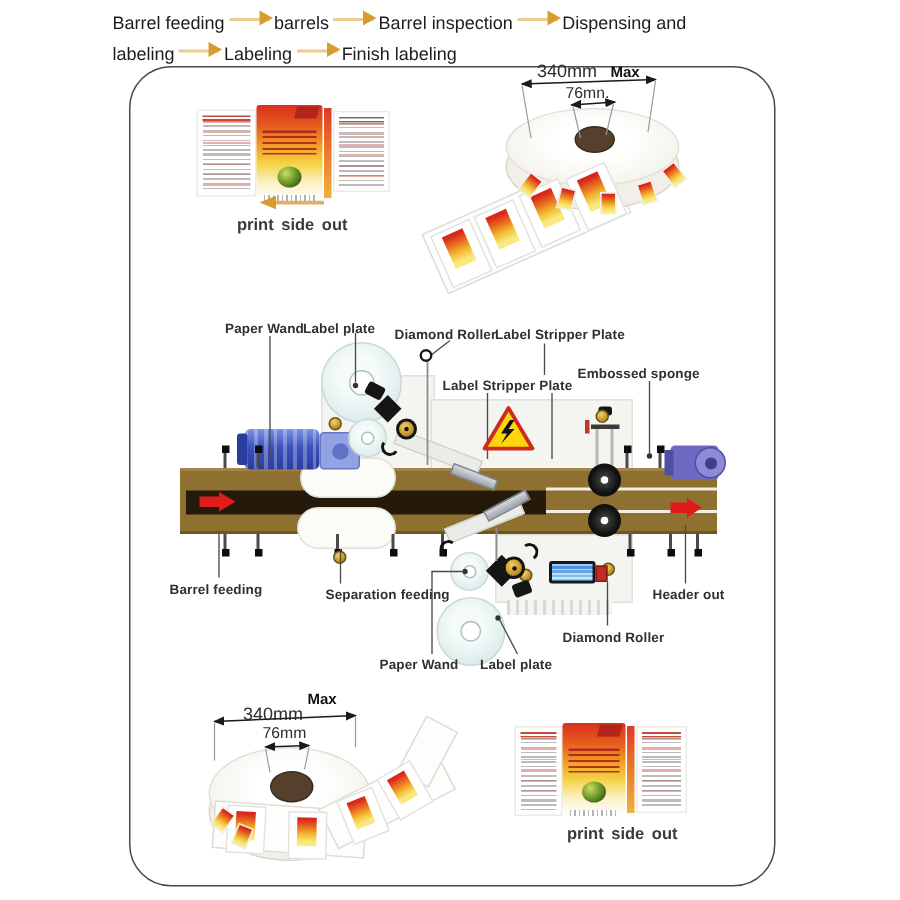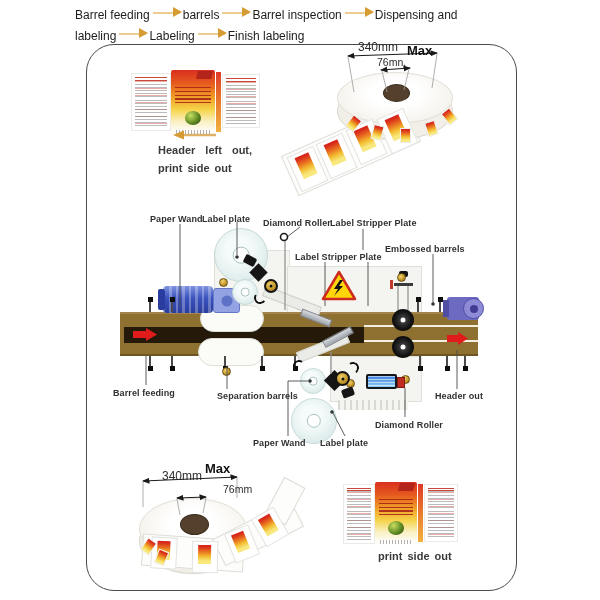--- a/index.html
+++ b/index.html
@@ -18,21 +18,21 @@
   
   .abs{position:absolute;}
 
   
   .ann{position:absolute;font-size:9px;font-weight:700;color:#303030;white-space:nowrap;z-index:6;letter-spacing:.1px;}
   .note{position:absolute;font-size:11px;font-weight:600;color:#3a3a3a;z-index:6;line-height:1.65;white-space:nowrap;}
   .note .l1{word-spacing:7px;}
   .note .l2{word-spacing:2px;}
   .dim{position:absolute;color:#2d2d2d;z-index:6;white-space:nowrap;}
   .d340{font-size:12px;}
-  .dmax{font-size:13px;font-weight:700;color:#111;}
+  .dmax{font-size:10px;font-weight:700;color:#111;}
   .d76{font-size:10.5px;}
 
   
   .conveyor{left:120px;top:312px;width:358px;height:44px;background:linear-gradient(180deg,#A3834B 0,#A3834B 2px,#8E7031 2px,#8E7031 42px,#6E5524 42px);z-index:1;}
   .belt-dark{left:124px;top:327px;width:240px;height:16px;background:#251A09;z-index:1;}
   .belt-line{height:2px;background:#F2EEE2;z-index:1;}
 
   
   .mbox{background:#F4F4F1;border:1px solid #E0E0DA;z-index:1;}
   .comb{left:338px;top:400px;width:70px;height:10px;background:repeating-linear-gradient(90deg,#D9D9D4 0 2px,#F4F4F1 2px 6px);z-index:1;}
@@ -117,42 +117,41 @@
     <div class="lcenter" style="width:44px;height:66px;">
       <div class="ltag"></div>
       <div class="ltext"></div>
       <div class="lolive"></div>
       <div class="lfoot"></div>
     </div>
     <div class="lspine" style="height:60px;"></div>
     <div class="lpanel" style="width:38px;height:54px;margin-top:4px;"></div>
   </div>
   <div class="note" style="left:158px;top:141px;">
-    <div class="l1">Header left out,</div>
     <div class="l2">print side out</div>
   </div>
 
   <div class="dim d340" style="left:358px;top:40px;">340mm</div>
   <div class="dim dmax" style="left:407px;top:43px;">Max</div>
   <div class="dim d76" style="left:377px;top:56px;text-align:center;">76mn.</div>
 
   <div class="band" style="left:284px;top:127px;width:132px;height:42px;transform:rotate(-24deg);"></div>
 
   <div class="roll-side" style="left:337px;top:82px;width:114px;height:56px;"></div>
   <div class="roll-face" style="left:337px;top:72px;width:114px;height:50px;"></div>
   <div class="roll-hole" style="left:383px;top:84px;width:25px;height:16px;"></div>
 
   <div class="ann" style="left:150px;top:214px;">Paper Wand</div>
   <div class="ann" style="left:202px;top:214px;">Label plate</div>
   <div class="ann" style="left:263px;top:218px;">Diamond Roller</div>
   <div class="ann" style="left:330px;top:218px;">Label Stripper Plate</div>
   <div class="ann" style="left:295px;top:252px;">Label Stripper Plate</div>
-  <div class="ann" style="left:385px;top:244px;">Embossed barrels</div>
+  <div class="ann" style="left:385px;top:244px;">Embossed sponge</div>
   <div class="ann" style="left:113px;top:388px;">Barrel feeding</div>
-  <div class="ann" style="left:217px;top:391px;">Separation barrels</div>
+  <div class="ann" style="left:217px;top:391px;">Separation feeding</div>
   <div class="ann" style="left:435px;top:391px;">Header out</div>
   <div class="ann" style="left:375px;top:420px;">Diamond Roller</div>
   <div class="ann" style="left:253px;top:438px;">Paper Wand</div>
   <div class="ann" style="left:320px;top:438px;">Label plate</div>
 
   <div class="abs mbox" style="left:214px;top:250px;width:74px;height:62px;"></div>
   <div class="abs mbox" style="left:287px;top:266px;width:133px;height:46px;"></div>
   <div class="abs mbox" style="left:330px;top:356px;width:90px;height:44px;"></div>
   <div class="abs comb"></div>
 
@@ -197,21 +196,21 @@
   <div class="arm-s" style="left:322px;top:333px;width:30px;height:6px;transform:rotate(-28deg);"></div>
   <div class="abs display"></div>
   <div class="abs screen"></div>
   <div class="abs rbtn"></div>
 
   <div class="wheel" style="left:392px;top:309px;"></div>
   <div class="wheel" style="left:392px;top:336px;"></div>
 
   <div class="dim dmax" style="left:205px;top:461px;">Max</div>
   <div class="dim d340" style="left:162px;top:469px;">340mm</div>
-  <div class="dim d76" style="left:175px;top:483px;margin-left:48px;">76mm</div>
+  <div class="dim d76" style="left:175px;top:483px;">76mm</div>
 
   <div class="roll-side" style="left:139px;top:508px;width:106px;height:64px;"></div>
   <div class="roll-face" style="left:139px;top:498px;width:106px;height:60px;"></div>
   <div class="roll-hole" style="left:180px;top:514px;width:27px;height:19px;"></div>
 
   <div class="band" style="left:142px;top:537px;width:100px;height:30px;transform:rotate(4deg);"></div>
   <div class="band" style="left:214px;top:518px;width:86px;height:28px;transform:rotate(-27deg);"></div>
   <div class="band" style="left:264px;top:489px;width:40px;height:22px;transform:rotate(-62deg);"></div>
 
   <div class="plabel" style="left:343px;top:482px;">

